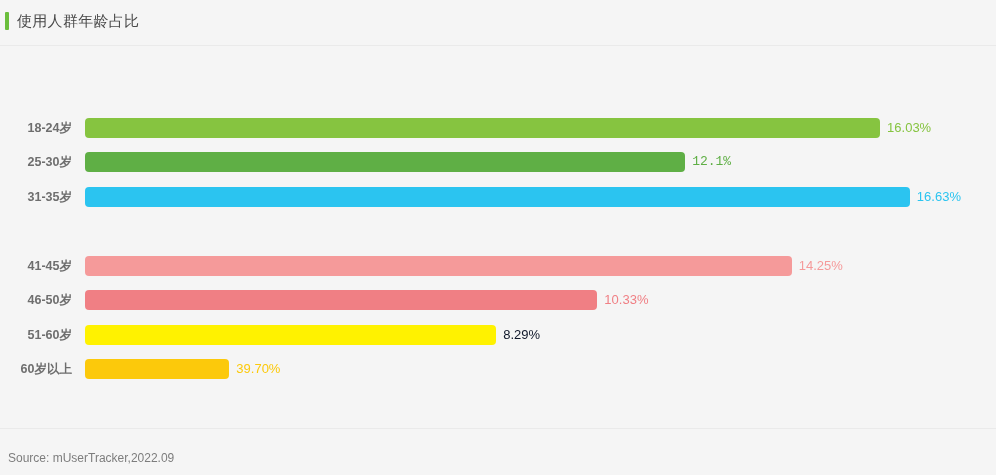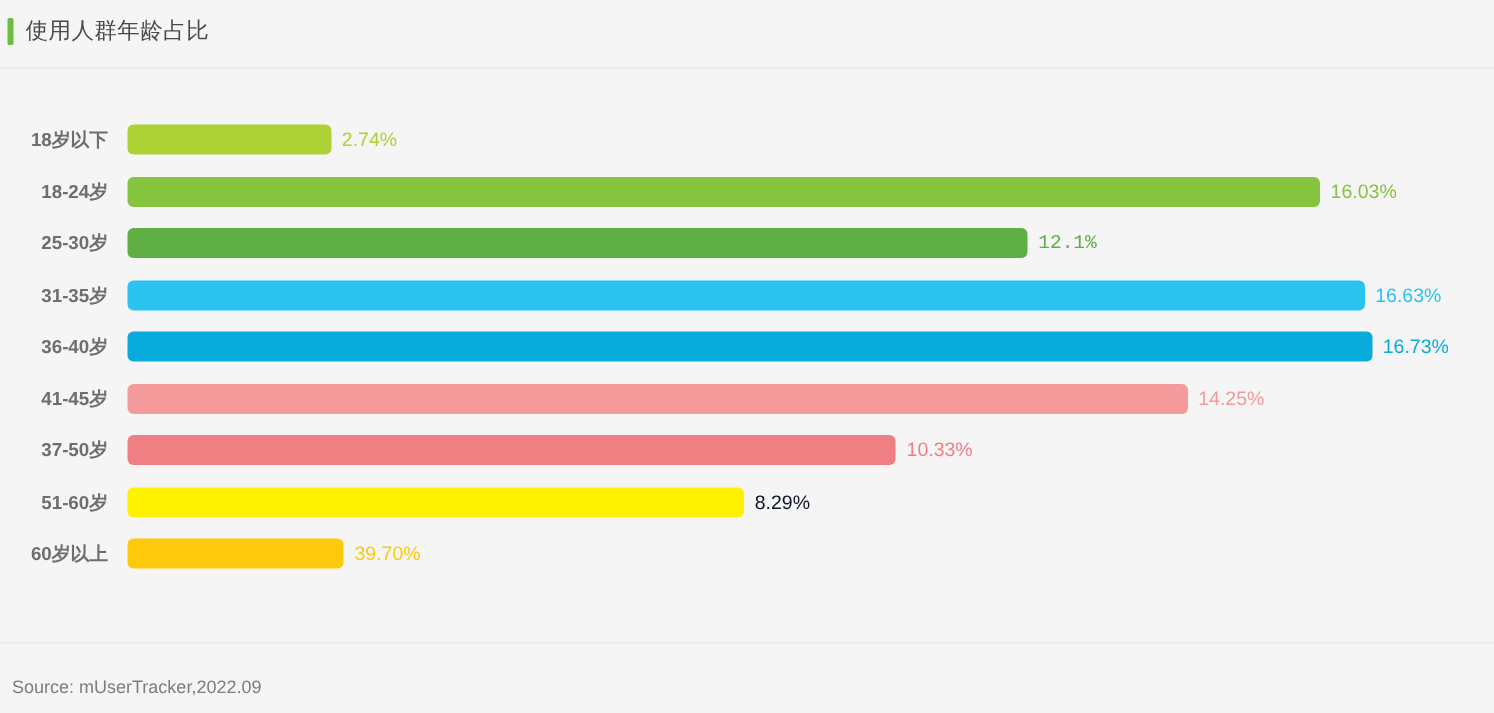--- a/index.html
+++ b/index.html
@@ -126,27 +126,20 @@
 
 <div class="page">
 
   <div class="header">
     <div class="title-accent"></div>
     <div class="title-text">使用人群年龄占比</div>
     <div class="header-rule"></div>
   </div>
 
   <div class="chart" id="chart-area">
-      <div class="row" style="top: 34px;">
-        <div class="cat-label">18岁以下</div>
-        <div class="bar-track">
-          <div class="bar" style="width: 135.904px; background: rgb(174, 209, 54);"></div>
-          <div class="val-label" style="left: 142.904px; color: rgb(174, 209, 54);">2.74%</div>
-        </div>
-      </div>
       <div class="row" style="top: 68.5px; padding-left: 32px;">
         <div class="cat-label">18-24岁</div>
         <div class="bar-track">
           <div class="bar" style="width: 795.088px; background: rgb(134, 196, 64);"></div>
           <div class="val-label" style="left: 802.088px; color: rgb(134, 196, 64);">16.03%</div>
         </div>
       </div>
       <div class="row" style="top: 103px;">
         <div class="cat-label">25-30岁</div>
         <div class="bar-track">
@@ -154,36 +147,29 @@
           <div class="val-label" style="left: 607.16px; color: rgb(95, 175, 69); font-family: Liberation Mono, monospace;">12.1%</div>
         </div>
       </div>
       <div class="row" style="top: 137.5px;">
         <div class="cat-label">31-35岁</div>
         <div class="bar-track">
           <div class="bar" style="width: 824.848px; background: rgb(43, 196, 240);"></div>
           <div class="val-label" style="left: 831.848px; color: rgb(43, 196, 240);">16.63%</div>
         </div>
       </div>
-      <div class="row" style="top: 172px;">
-        <div class="cat-label">36-40岁</div>
-        <div class="bar-track">
-          <div class="bar" style="width: 829.808px; background: rgb(9, 170, 220);"></div>
-          <div class="val-label" style="left: 836.808px; color: rgb(9, 170, 220);">16.73%</div>
-        </div>
-      </div>
       <div class="row" style="top: 206.5px;">
         <div class="cat-label">41-45岁</div>
         <div class="bar-track">
           <div class="bar" style="width: 706.8px; background: rgb(245, 154, 154);"></div>
           <div class="val-label" style="left: 713.8px; color: rgb(245, 154, 154);">14.25%</div>
         </div>
       </div>
       <div class="row" style="top: 241px;">
-        <div class="cat-label">37-50岁</div>
+        <div class="cat-label">46-50岁</div>
         <div class="bar-track">
           <div class="bar" style="width: 512.368px; background: rgb(240, 127, 132);"></div>
           <div class="val-label" style="left: 519.368px; color: rgb(240, 127, 132);">10.33%</div>
         </div>
       </div>
       <div class="row" style="top: 275.5px;">
         <div class="cat-label">51-60岁</div>
         <div class="bar-track">
           <div class="bar" style="width: 411.184px; background: rgb(255, 242, 0);"></div>
           <div class="val-label" style="left: 418.184px; color: #0f172a;">8.29%</div>

